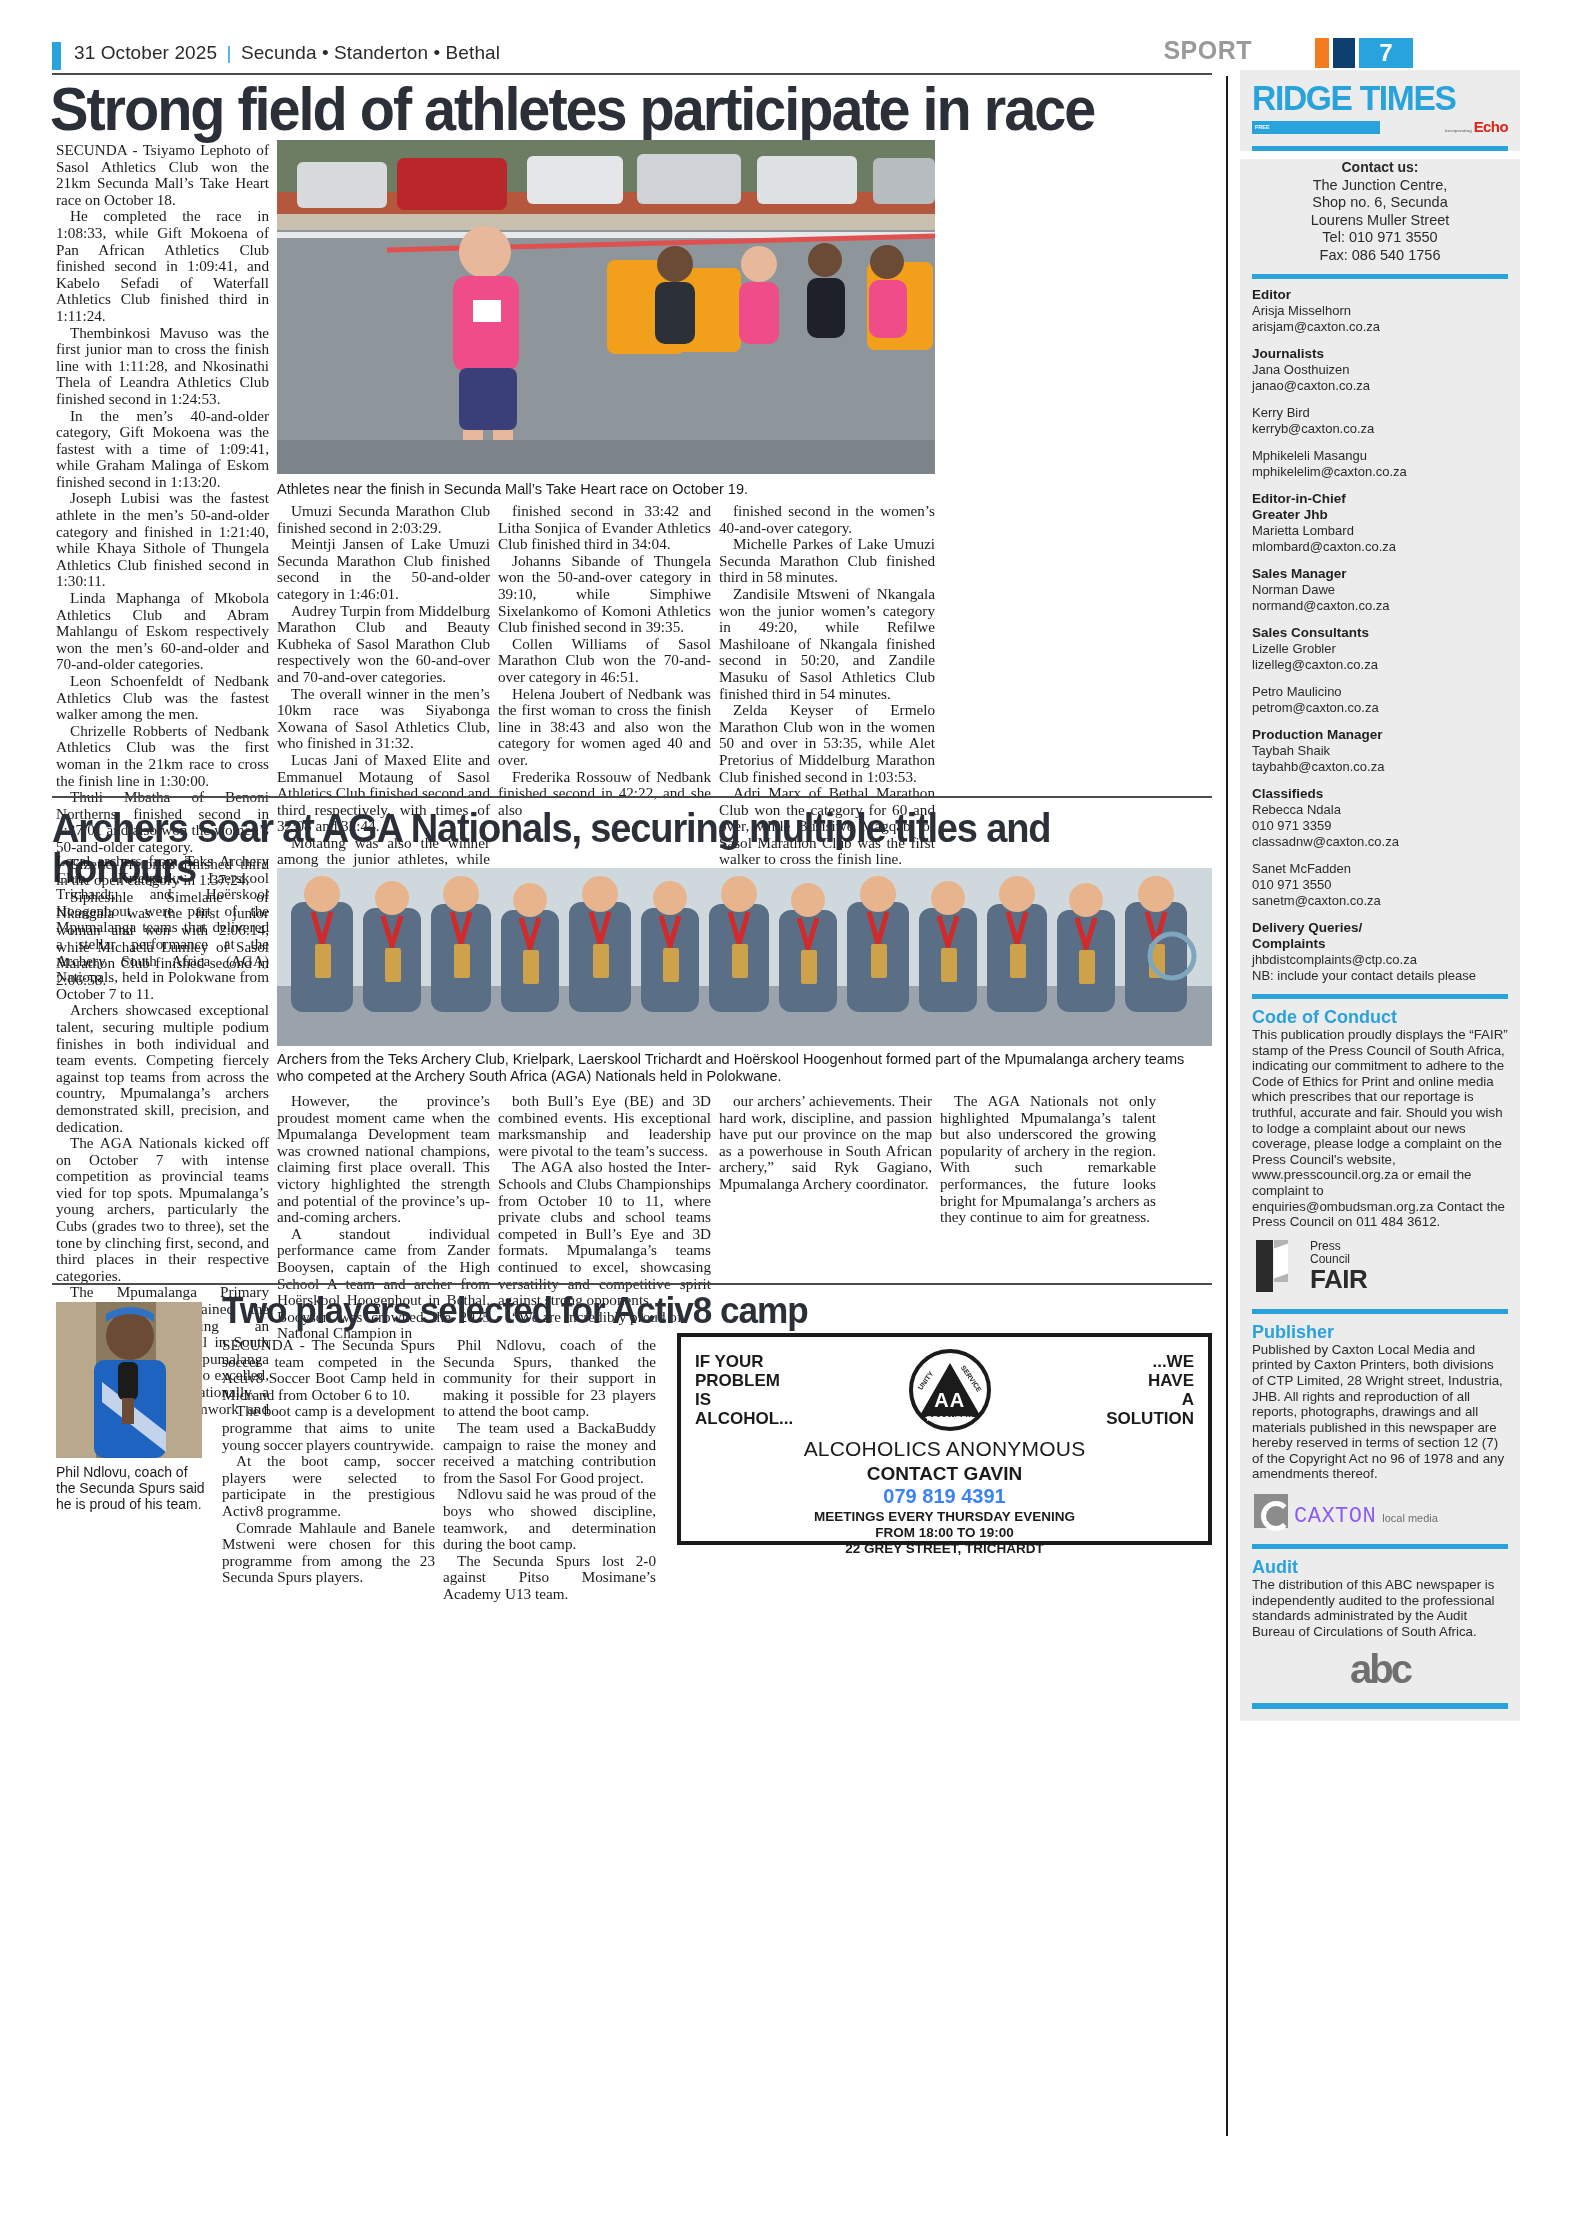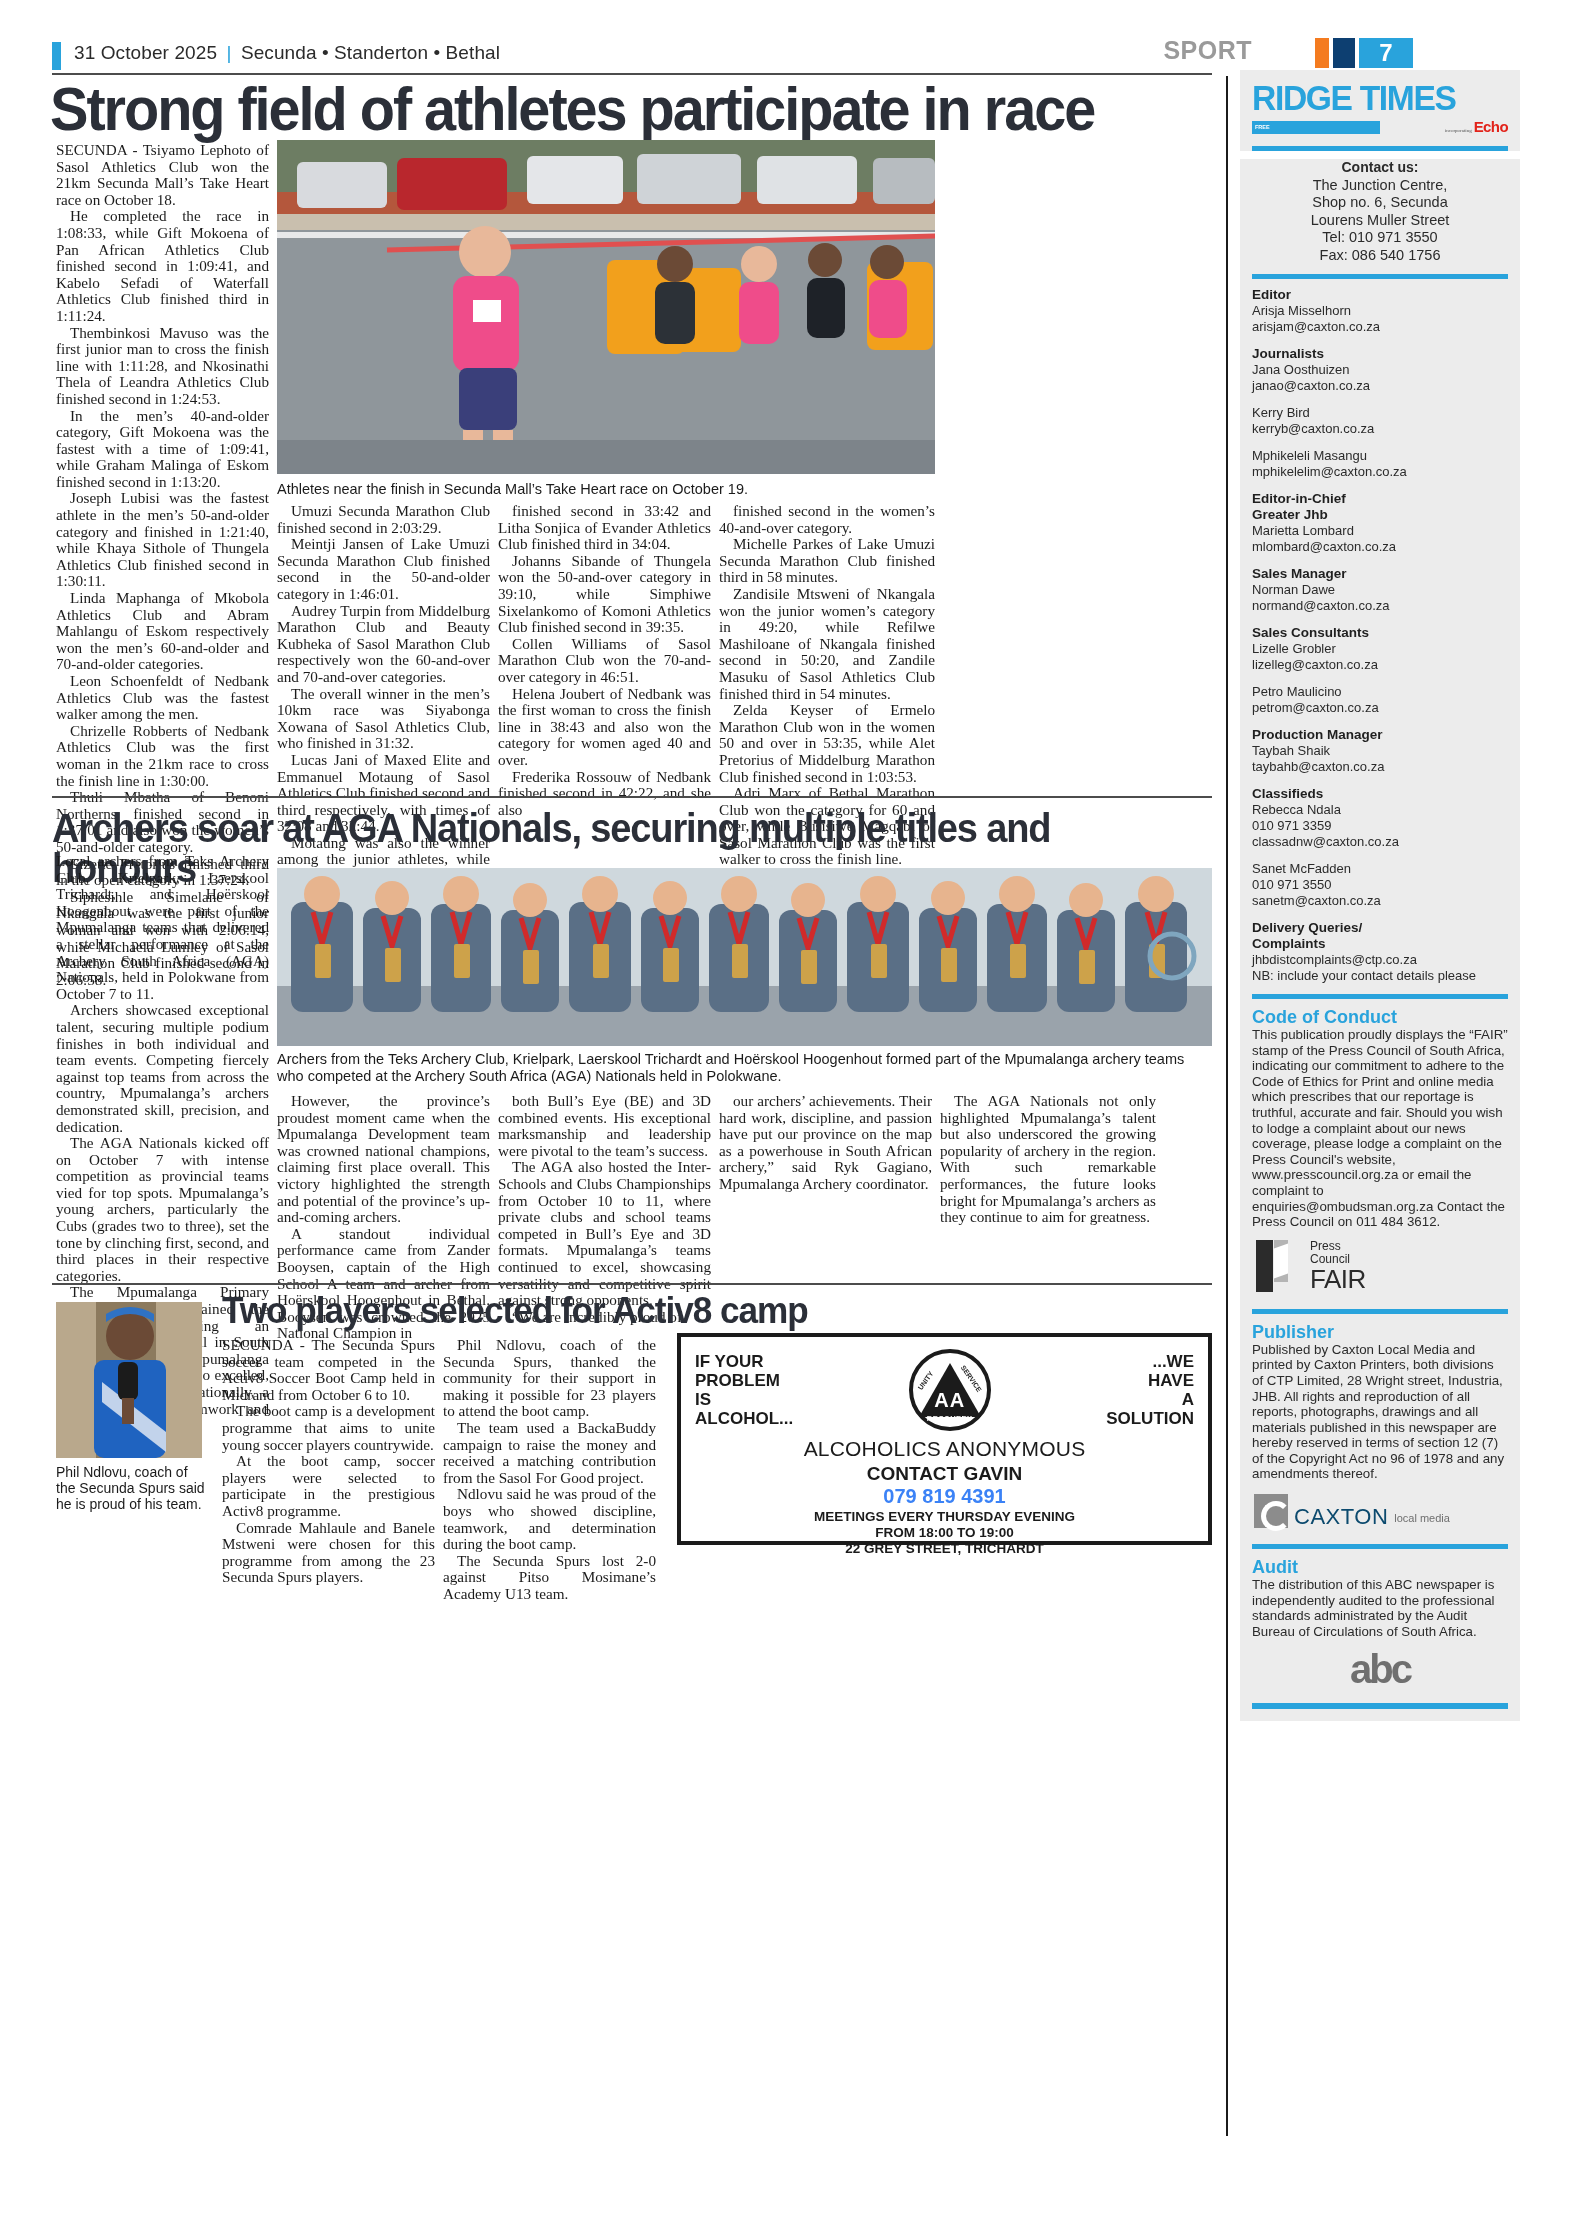--- a/index.html
+++ b/index.html
@@ -139,27 +139,27 @@
   .sb-head-blue { font-family:"Liberation Sans",sans-serif; font-weight:bold; font-size: 18px;
     color:#29a3dc; line-height: 20px; }
   .sb-body { font-family:"Liberation Sans",sans-serif; font-size: 13.3px; color:#2b2b2b; line-height: 15.6px; }
 
   .fair { display:flex; align-items:center; gap: 10px; padding: 10px 0 6px 4px;}
   .fair-mark { width: 44px; height: 52px; position: relative; }
   .fm1 { position:absolute; left:0; top:0; width: 17px; height: 52px; background:#2b2b2b; }
   .fm2 { position:absolute; left: 18px; top:0; width: 14px; height: 42px; background:#b4b4b4; }
   .fm3 { position:absolute; left: 18px; top: 6px; width: 14px; height: 30px; background:#fff; transform: skewY(-20deg);}
   .fair-txt .l1 { font-family:"Liberation Sans",sans-serif; font-size: 12px; color:#2b2b2b; line-height:13px;}
-  .fair-txt .l2 { font-family:"Liberation Sans",sans-serif; font-size: 26px; color:#2b2b2b; line-height:27px; letter-spacing:-.5px;}
+  .fair-txt .l2 { font-family:"Liberation Sans",sans-serif; font-size: 26px; color:#2b2b2b; line-height:27px; letter-spacing:-.5px;font-weight:bold;}
 
   .caxton { display:flex; align-items:flex-end; gap:6px; padding: 12px 0 6px 2px;}
   .cx-mark { width: 34px; height: 34px; background: #8c8c8c; position: relative; }
   .cx-mark::after { content:""; position:absolute; left:7px; top:7px; width:20px; height:20px;
     border: 5px solid #fff; border-radius:50%; border-right-color: transparent; }
-  .cx-name { font-family:Liberation Sans, sans-serif; font-size: 22px; color:#0c4a6e; letter-spacing: .5px; line-height: 22px;}
+  .cx-name { font-family:Liberation Mono, monospace; font-size: 22px; color:#8b5cf6; letter-spacing: .5px; line-height: 22px;}
   .cx-sub { font-family:"Liberation Sans",sans-serif; font-size: 11px; color:#6f6f6f; line-height: 20px;}
 
   .abc { text-align:center; padding: 10px 0 6px 0; font-family:"Liberation Sans",sans-serif;
     font-size: 40px; font-weight:bold; color:#6f6f6f; letter-spacing:-3px; line-height: 40px; }
   .bottom-blue { height: 6px; background:#29a3dc; margin-top: 8px; }
 </style>
 </head>
 <body>
 
 <div class="page">

